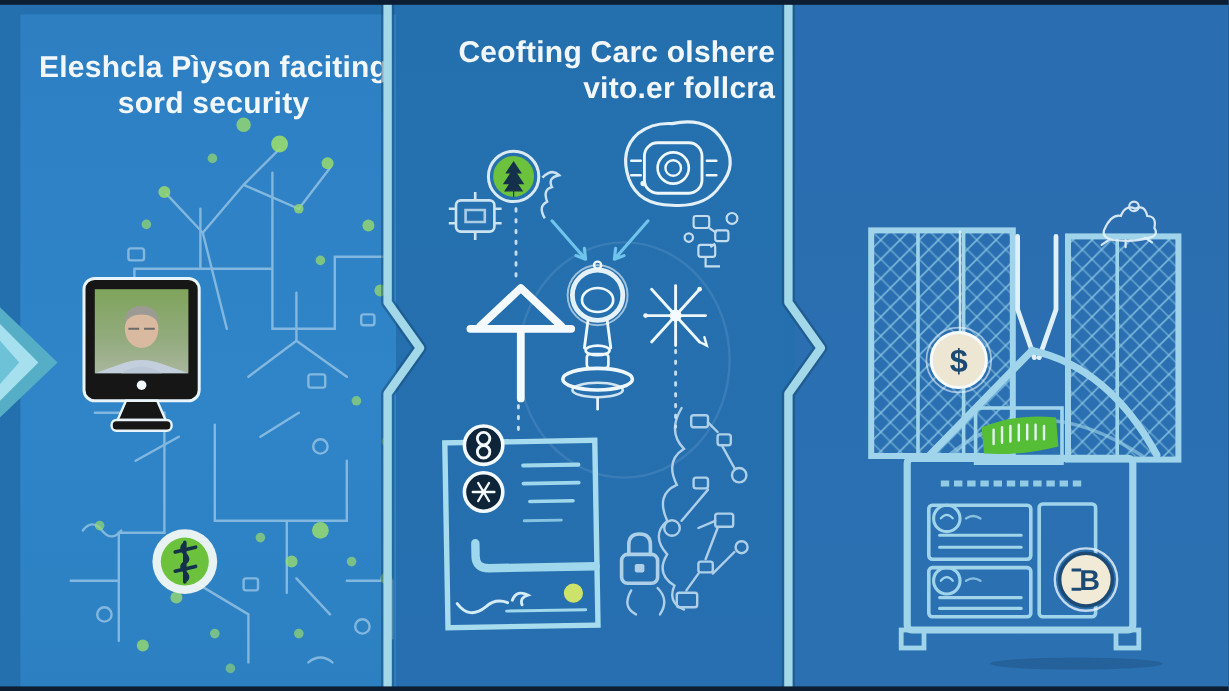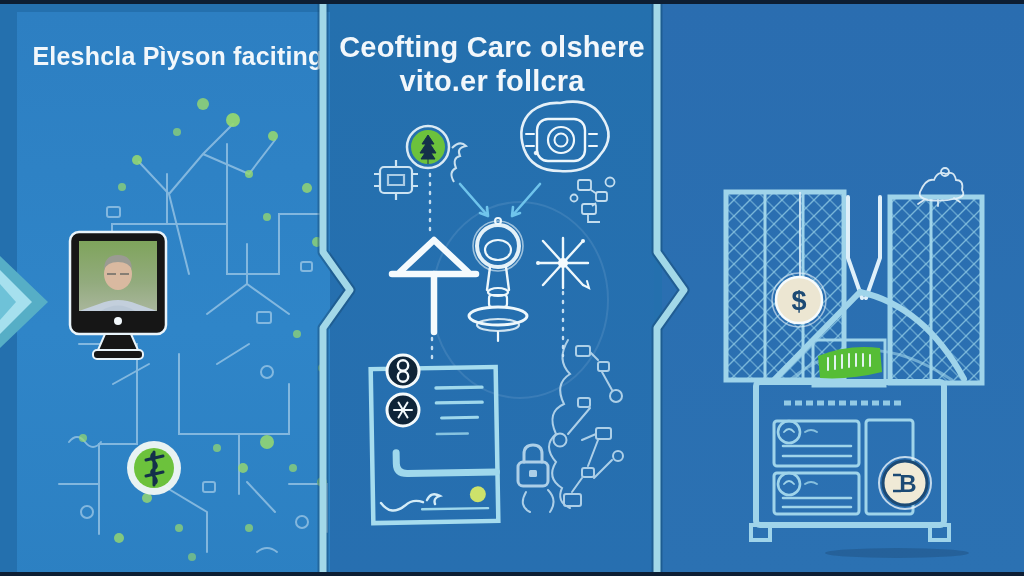--- a/index.html
+++ b/index.html
@@ -14,36 +14,37 @@
   .panel3{left:662px;width:362px;background:linear-gradient(180deg,#2a6db0 0%,#2b71b2 100%);}
   .strip{position:absolute;left:0;width:1024px;background:#0d1e33;z-index:6;}
   .strip.top{top:0;height:4px;}
   .strip.bottom{bottom:0;height:4px;}
   .heading{
     position:absolute;left:0;right:0;text-align:center;
     color:#f2f7fb;font-weight:bold;line-height:1.18;letter-spacing:.2px;
     z-index:3;
   }
   .panel1 .heading{top:30px;font-size:25px;padding:0 10px;}
-  .panel2 .heading{top:30px;font-size:29px;padding:0 8px;}
+  .panel2 .heading{top:30px;font-size:25px;padding:0 8px;text-align:right;}
   .panel3 .heading{top:24px;font-size:23px;padding:0 8px;}
   .art{position:absolute;left:0;top:0;z-index:1;}
   .divider{position:absolute;top:0;width:48px;height:576px;z-index:5;}
   .divider.d1{left:312px;}
   .divider.d2{left:646px;}
   .edge-arrow{position:absolute;left:0;top:254px;z-index:5;}
 </style>
 </head>
 <body>
 
 <div class="canvas">
 
   <section class="panel panel1">
     <div class="heading">
       <span>Eleshcla Pìyson faciting</span><br>
+      <span>sord security</span>
     </div>
     <svg class="art" width="322" height="576" viewBox="0 0 322 576">
 
       <g stroke="#d6ecf8" stroke-width="2" fill="none" opacity="0.5" stroke-linecap="round">
         <path d="M95 300 V212 H150 V162 M150 212 H210 V132 M210 212 V262 H262 V202 H302"></path>
         <path d="M62 332 H120 V382 M120 332 V432 H82 V522 M82 472 H42"></path>
         <path d="M162 342 V422 H222 V482 M222 422 H272 V372 M272 472 H310 V520"></path>
         <path d="M190 302 L230 272 L272 302 M230 272 V232"></path>
         <path d="M172 262 L152 182 L122 150 M152 182 L186 142 L216 112 M186 142 L232 162 L258 128"></path>
         <path d="M96 372 L132 352 M200 352 L232 332"></path>

